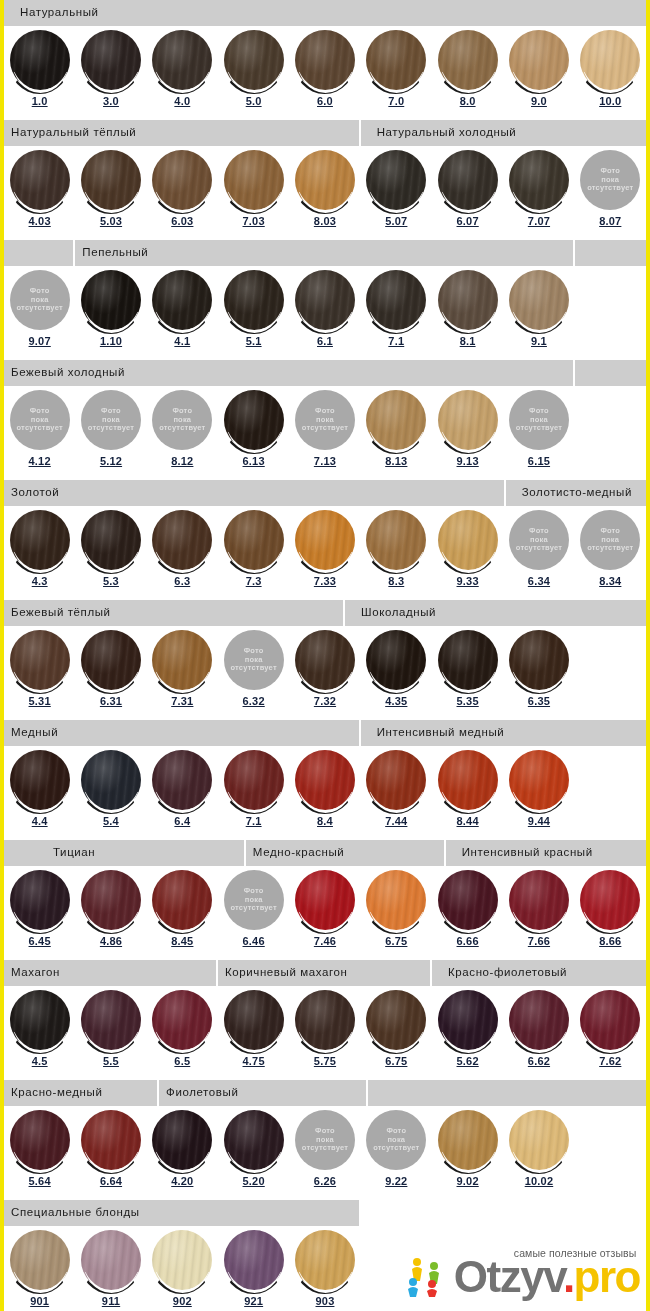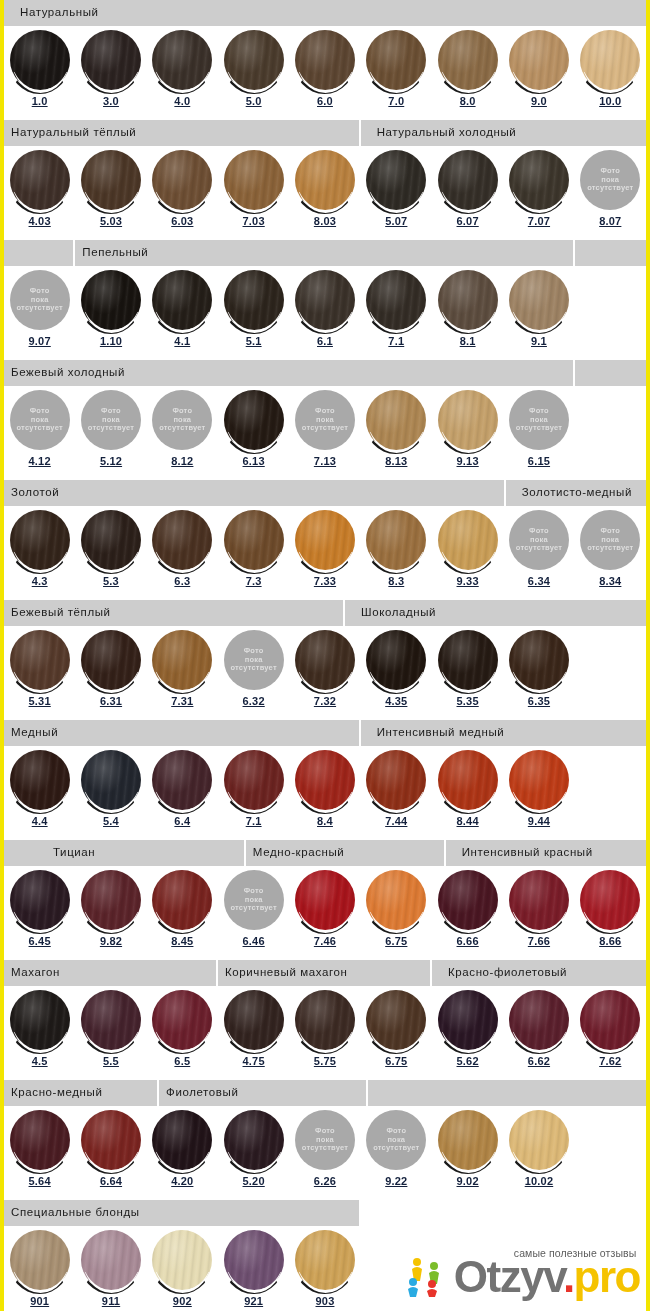--- a/index.html
+++ b/index.html
@@ -887,21 +887,21 @@
           <div class="code">6.45</div>
         </div>
         <div class="cell">
           <div class="disc-wrap">
             <div class="disc" style="background: rgb(90, 35, 41);">
               <div class="tex"></div>
               <div class="shine"></div>
             </div>
             <div class="crescent"></div>
           </div>
-          <div class="code">9.82</div>
+          <div class="code">4.86</div>
         </div>
         <div class="cell">
           <div class="disc-wrap">
             <div class="disc" style="background: rgb(120, 35, 31);">
               <div class="tex"></div>
               <div class="shine"></div>
             </div>
             <div class="crescent"></div>
           </div>
           <div class="code">8.45</div>

